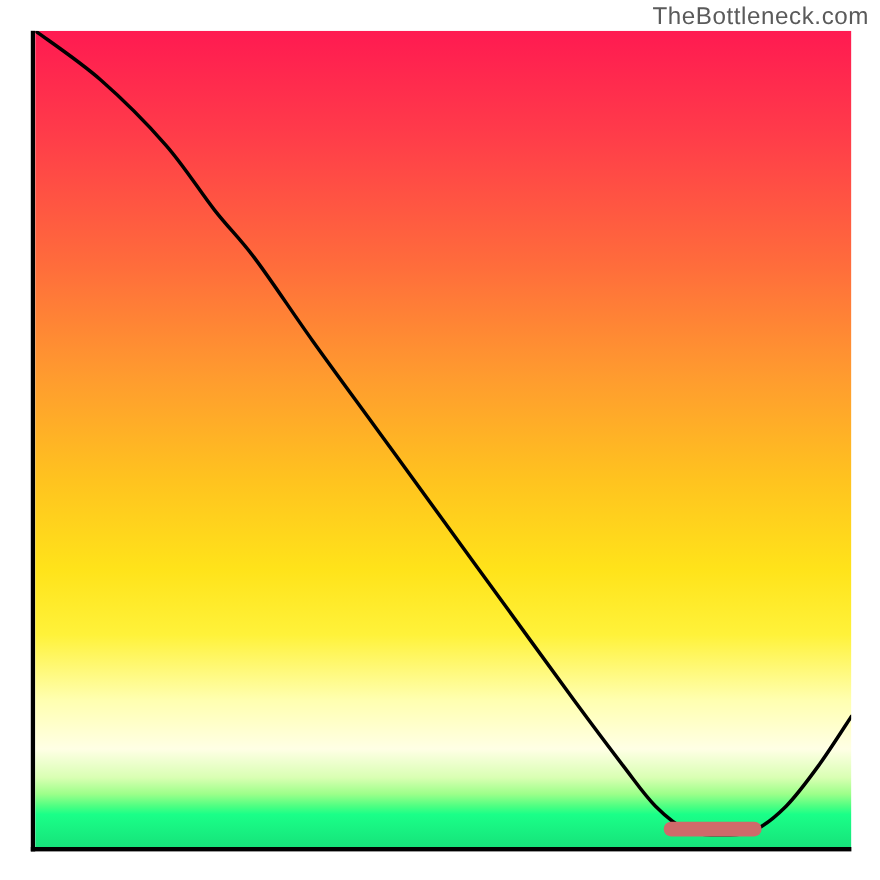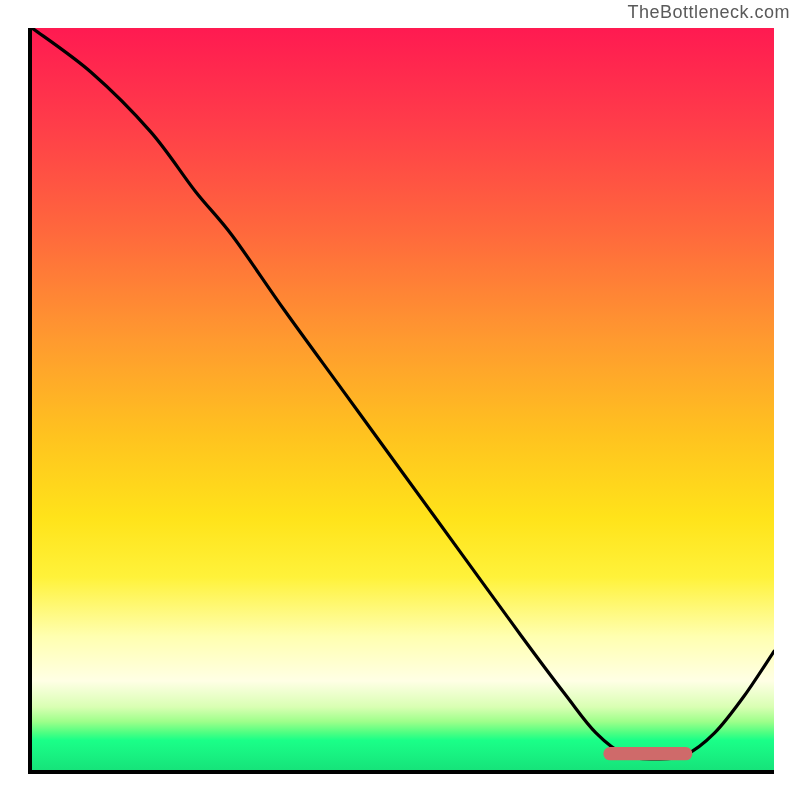--- a/index.html
+++ b/index.html
@@ -14,21 +14,21 @@
   .container {
     position: relative;
     width: 800px;
     height: 800px;
   }
   .watermark {
     position: absolute;
     top: 2px;
     right: 10px;
     color: #5a5a5a;
-    font-size: 18px;
+    font-size: 22px;
     font-weight: 500;
     letter-spacing: 0.5px;
     z-index: 20;
   }
   .plot-area {
     position: absolute;
     left: 28px;
     top: 28px;
     width: 746px;
     height: 746px;

